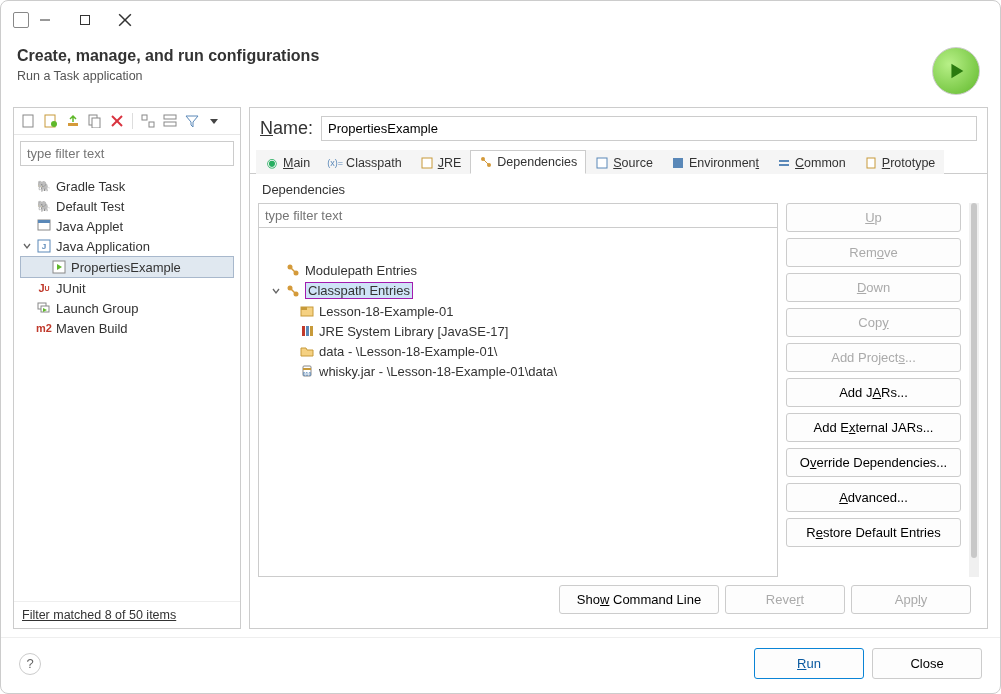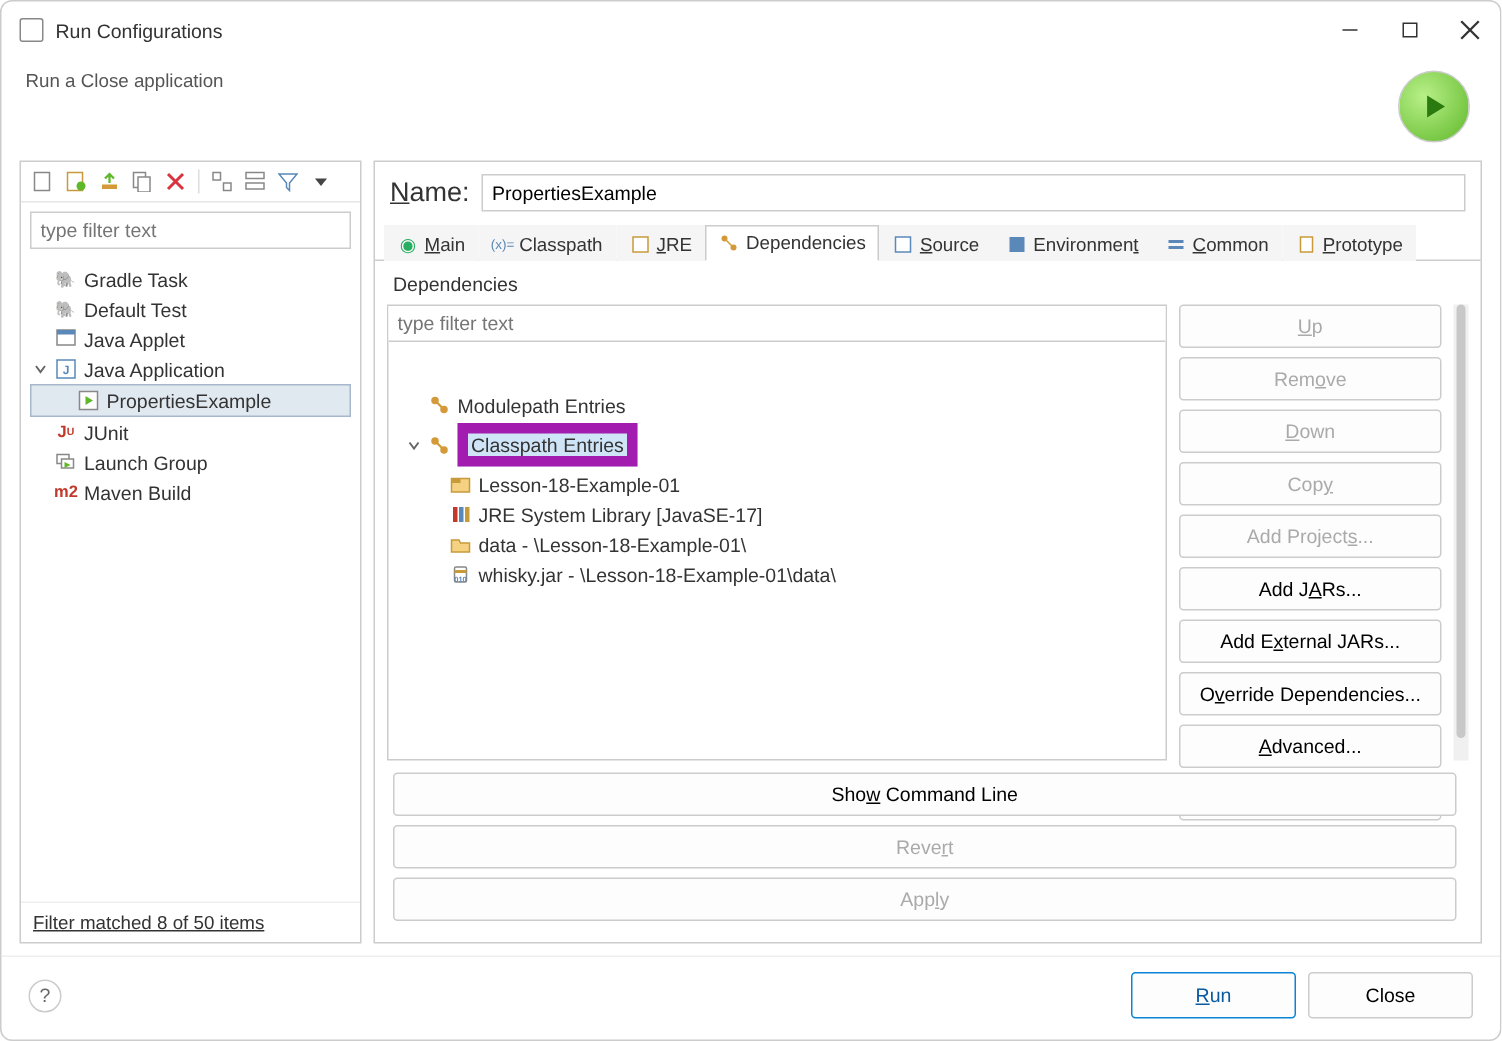--- a/index.html
+++ b/index.html
@@ -51,21 +51,21 @@
     .dep-body { flex: 1; display: flex; gap: 8px; min-height: 0; }
     .dep-left { flex: 1; display: flex; flex-direction: column; min-width: 0; }
     .dep-tree-wrap { border: 1px solid #ccc; flex: 1; display: flex; flex-direction: column; min-height: 0; }
     .dep-filter { border: none; border-bottom: 1px solid #ccc; padding: 4px 6px; font-size: 13px; color: #999; }
     .dep-tree { flex: 1; padding: 4px 6px; overflow: auto; margin-top: 28px; }
     .dep-buttons { width: 175px; display: flex; flex-direction: column; gap: 6px; }
     .btn { border: 1px solid #ccc; border-radius: 3px; background: #fdfdfd; padding: 6px 7px; font-size: 13px; text-align: center; cursor: pointer; }
     .btn:disabled, .btn.disabled { color: #aaa; cursor: default; }
     .btn .u { text-decoration: underline; }
 
-    .bottom-buttons { display: flex; justify-content: flex-end; gap: 6px; padding: 8px 8px 8px 4px; flex-direction: column; }
+    .bottom-buttons { display: flex; justify-content: flex-end; gap: 6px; padding: 8px 8px 8px 4px; }
     .bottom-buttons .btn { min-width: 120px; }
 
     .footer { display: flex; align-items: center; padding: 10px 18px 14px 18px; gap: 8px; border-top: 1px solid #eee; }
     .help-btn { width: 22px; height: 22px; border: 1px solid #ccc; border-radius: 50%; display:flex; align-items:center; justify-content:center; font-size:13px; color:#666; cursor:pointer; }
     .footer .spacer { flex: 1; }
     .footer .btn { min-width: 110px; padding: 7px 10px; }
     .footer .btn.primary { border-color: #0a84d6; color: #0a5aa0; }
 
     .scrollbar { width: 10px; background: #f0f0f0; position: relative; }
     .scrollbar .thumb { position:absolute; left:2px; right:2px; top:0; height:95%; background:#c8c8c8; border-radius:3px; }
@@ -75,21 +75,20 @@
     .m2 { color: #c0392b; font-weight: bold; font-size: 9px; }
     .jfolder { color: #d49a3a; }
     .jgreen { color: #27ae60; }
   </style>
 </head>
 <body>
 
 <div class="window">
   <div class="titlebar">
     <div class="titlebar-icon"></div>
-    <div class="titlebar-title">Run Configurations</div>
     <div class="titlebar-buttons">
       <div class="titlebar-btn">
           <svg viewBox="0 0 12 12" width="12" height="12">
             <line x1="1" y1="6" x2="11" y2="6" stroke="#333" stroke-width="1"></line>
           </svg>
         </div>
       <div class="titlebar-btn">
           <svg viewBox="0 0 12 12" width="12" height="12">
             <rect x="1.5" y="1.5" width="9" height="9" fill="none" stroke="#333" stroke-width="1"></rect>
           </svg>
@@ -98,21 +97,22 @@
           <svg viewBox="0 0 12 12" width="14" height="14">
             <line x1="1" y1="1" x2="11" y2="11" stroke="#333" stroke-width="1.3"></line>
             <line x1="11" y1="1" x2="1" y2="11" stroke="#333" stroke-width="1.3"></line>
           </svg>
         </div>
     </div>
   </div>
 
   <div class="header">
     <div class="header-text">
-      <div class="subtitle">Run a Close application</div>
+      <h1>Create, manage, and run configurations</h1>
+      <div class="subtitle">Run a Task application</div>
     </div>
     <div class="run-globe">
       <svg viewBox="0 0 24 24">
           <polygon points="7,4 20,12 7,20" fill="#2a7a0f"></polygon>
         </svg>
     </div>
   </div>
 
   <div class="main-area">
     <div class="sidebar">
@@ -334,21 +334,21 @@
                           <polyline points="2,3 5,7 8,3" fill="none" stroke="#666" stroke-width="1.3"></polyline>
                         </svg>
                       </span>
                       <span class="icn">
                         <svg width="14" height="14" viewBox="0 0 14 14">
                           <circle cx="4" cy="4" r="2.5" fill="#d49a3a"></circle>
                           <circle cx="10" cy="10" r="2.5" fill="#d49a3a"></circle>
                           <line x1="4" y1="4" x2="10" y2="10" stroke="#d49a3a" stroke-width="1.5"></line>
                         </svg>
                       </span>
-                      <span class="label" style="background:#cfe4f7; border:7px solid #a21caf; padding: 0 2px;">Classpath Entries</span>
+                      <span class="label" style="background:#cfe4f7; border:1px solid #a21caf; padding: 0 2px;">Classpath Entries</span>
                     </div>
                   <div class="tree-item" style="padding-left:34px">
                       <span class="icn jfolder">
                         <svg width="14" height="14" viewBox="0 0 14 14">
                           <rect x="1" y="3" width="12" height="9" fill="#f5d182" stroke="#c79a3a"></rect>
                           <rect x="1" y="3" width="6" height="3" fill="#c79a3a"></rect>
                         </svg>
                       </span>
                       <span class="label">Lesson-18-Example-01</span>
                     </div>

